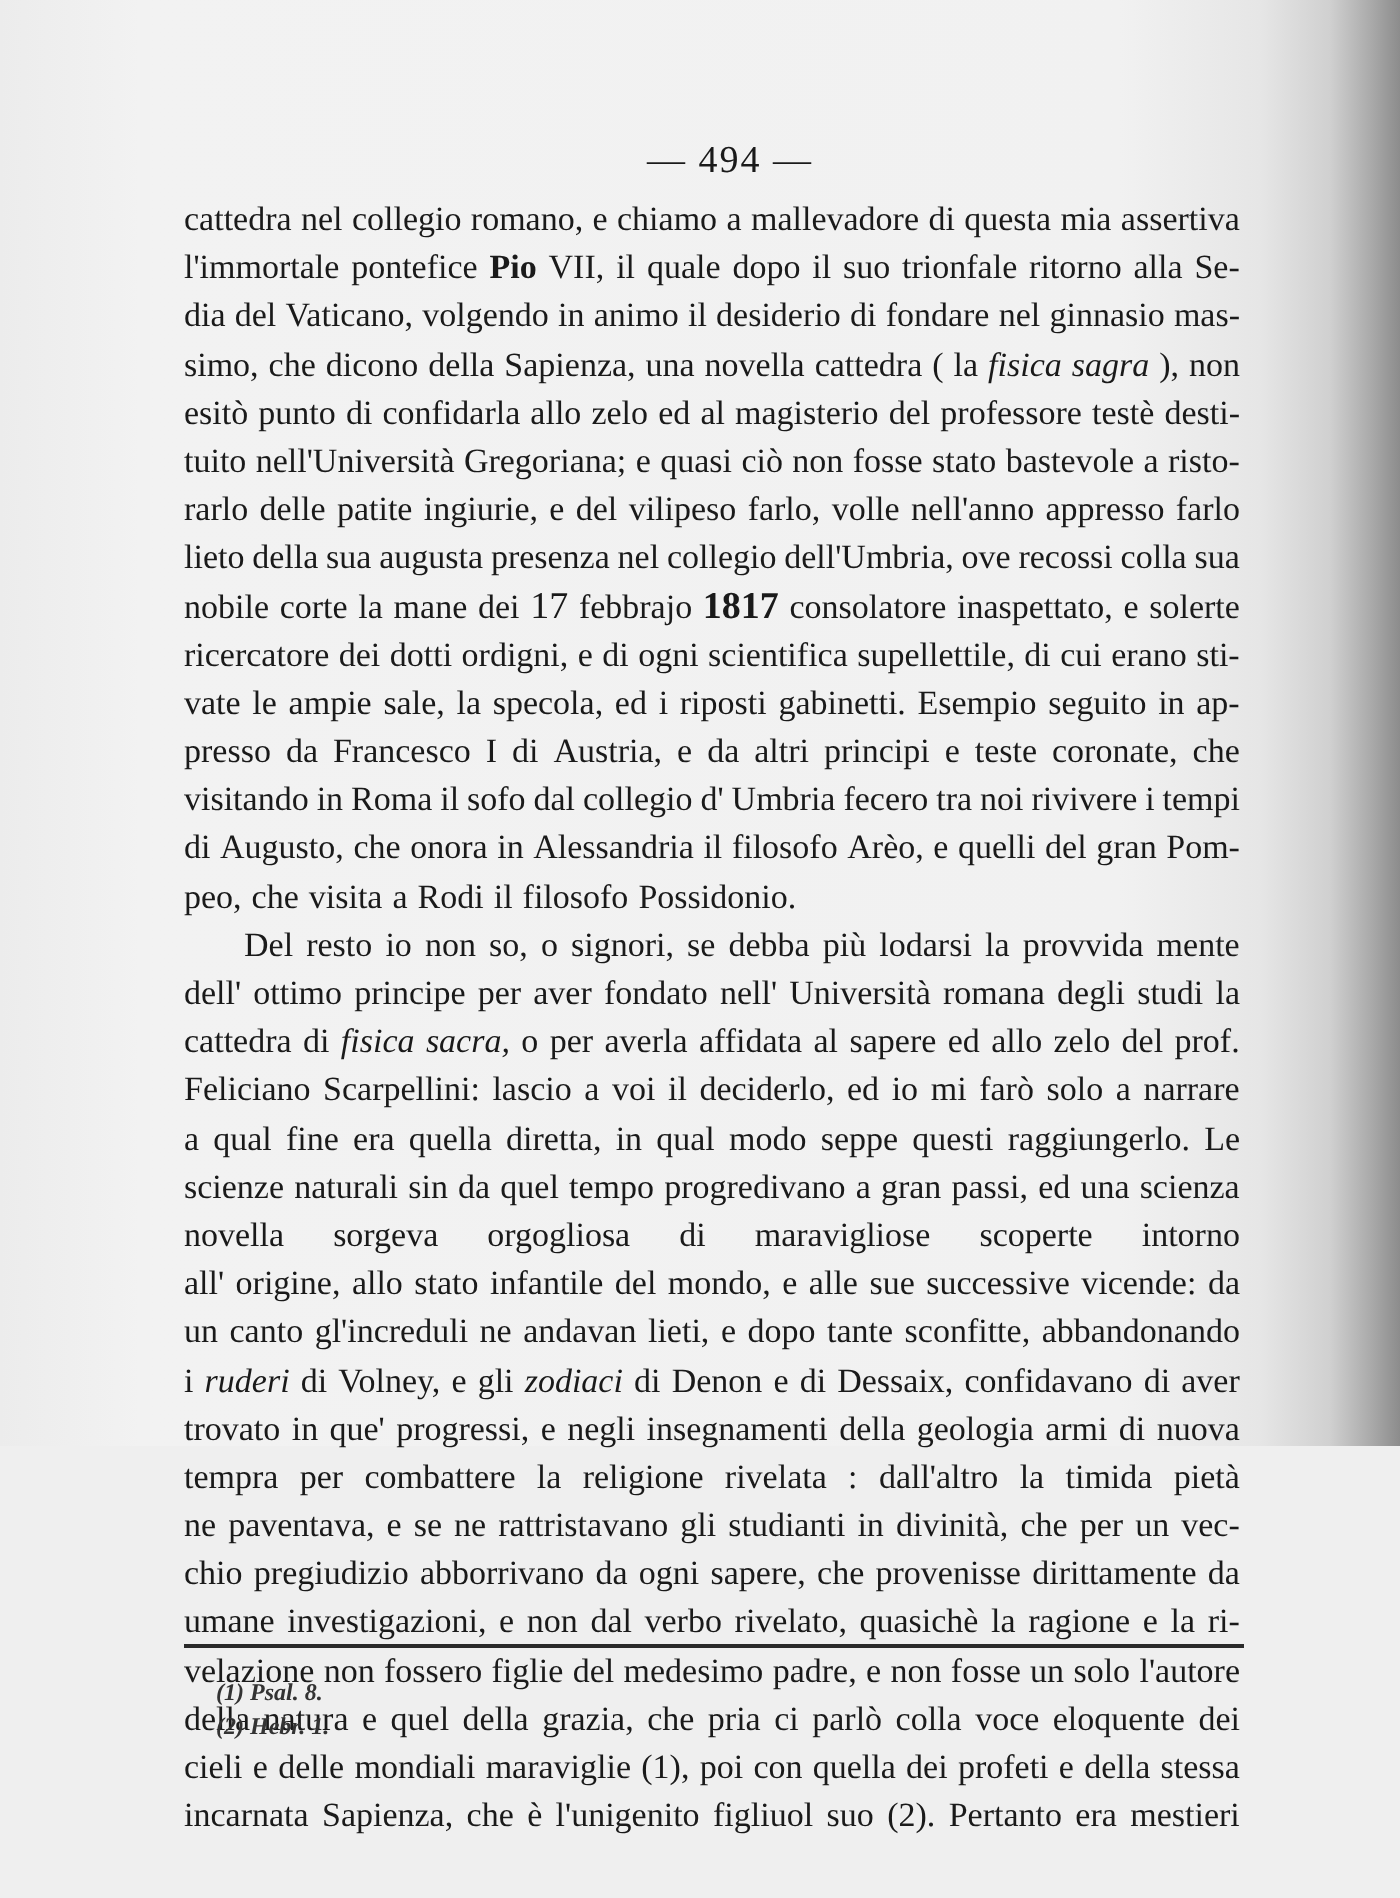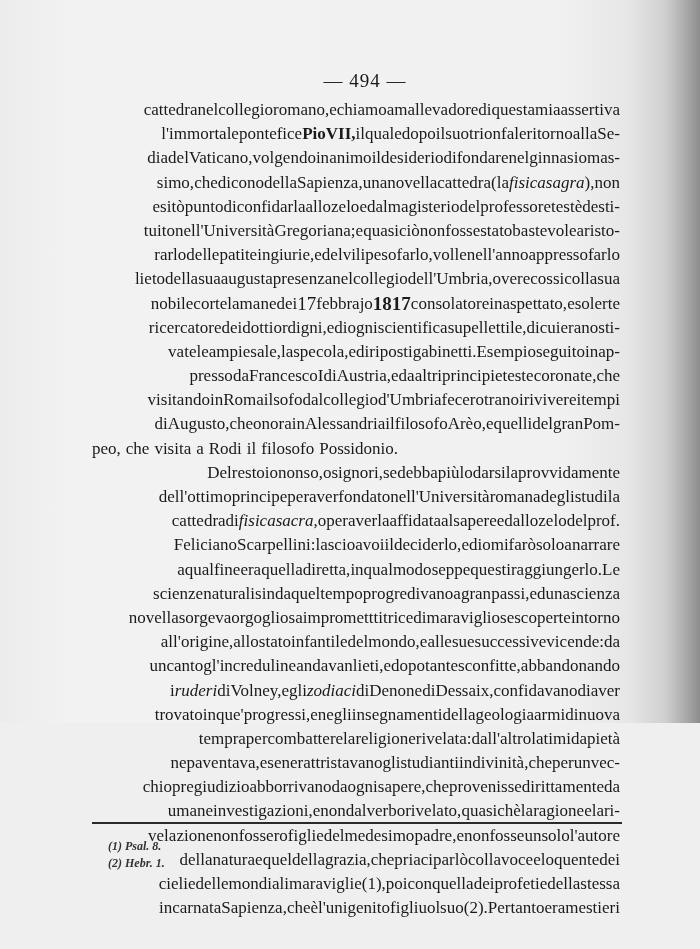--- a/index.html
+++ b/index.html
@@ -20,21 +20,21 @@
     padding-left: 30px; box-sizing: border-box;
   }
   .body-text {
     position: absolute; left: 92px; top: 98px; width: 528px;
   }
   .line {
     height: 24.2px; line-height: 24.2px;
     font-size: 17px;
     text-align: justify; text-align-last: justify;
     white-space: nowrap;
-    display: flex; justify-content: flex-end;
+    display: flex; justify-content: space-between;
   }
   .line.last { text-align-last: left; justify-content: flex-start; }
   .line.indent { padding-left: 30px; }
   .line span.w { display: inline-block; }
   .line .w + .w { margin-left: 0; }
   .line.last .w { margin-right: 5px; }
   .rule {
     position: absolute; left: 92px; top: 822px; width: 530px; height: 2px;
     background: #2a2a2a;
   }
@@ -61,21 +61,21 @@
         <span class="w">mallevadore</span>
         <span class="w">di</span>
         <span class="w">questa</span>
         <span class="w">mia</span>
         <span class="w">assertiva</span>
       </div>
       <div class="line">
         <span class="w">l'immortale</span>
         <span class="w">pontefice</span>
         <span class="w" style="font-weight: bold;">Pio</span>
-        <span class="w" style="font-weight: bold;">VII,</span>
+        <span class="w" style="font-weight: normal;">VII,</span>
         <span class="w">il</span>
         <span class="w">quale</span>
         <span class="w">dopo</span>
         <span class="w">il</span>
         <span class="w">suo</span>
         <span class="w">trionfale</span>
         <span class="w">ritorno</span>
         <span class="w">alla</span>
         <span class="w">Se-</span>
       </div>
@@ -361,21 +361,20 @@
         <span class="w">gran</span>
         <span class="w">passi,</span>
         <span class="w">ed</span>
         <span class="w">una</span>
         <span class="w">scienza</span>
       </div>
       <div class="line">
         <span class="w">novella</span>
         <span class="w">sorgeva</span>
         <span class="w">orgogliosa</span>
-        <span class="w">imprometttitrice</span>
         <span class="w">di</span>
         <span class="w">maravigliose</span>
         <span class="w">scoperte</span>
         <span class="w">intorno</span>
       </div>
       <div class="line">
         <span class="w">all'</span>
         <span class="w">origine,</span>
         <span class="w">allo</span>
         <span class="w">stato</span>

